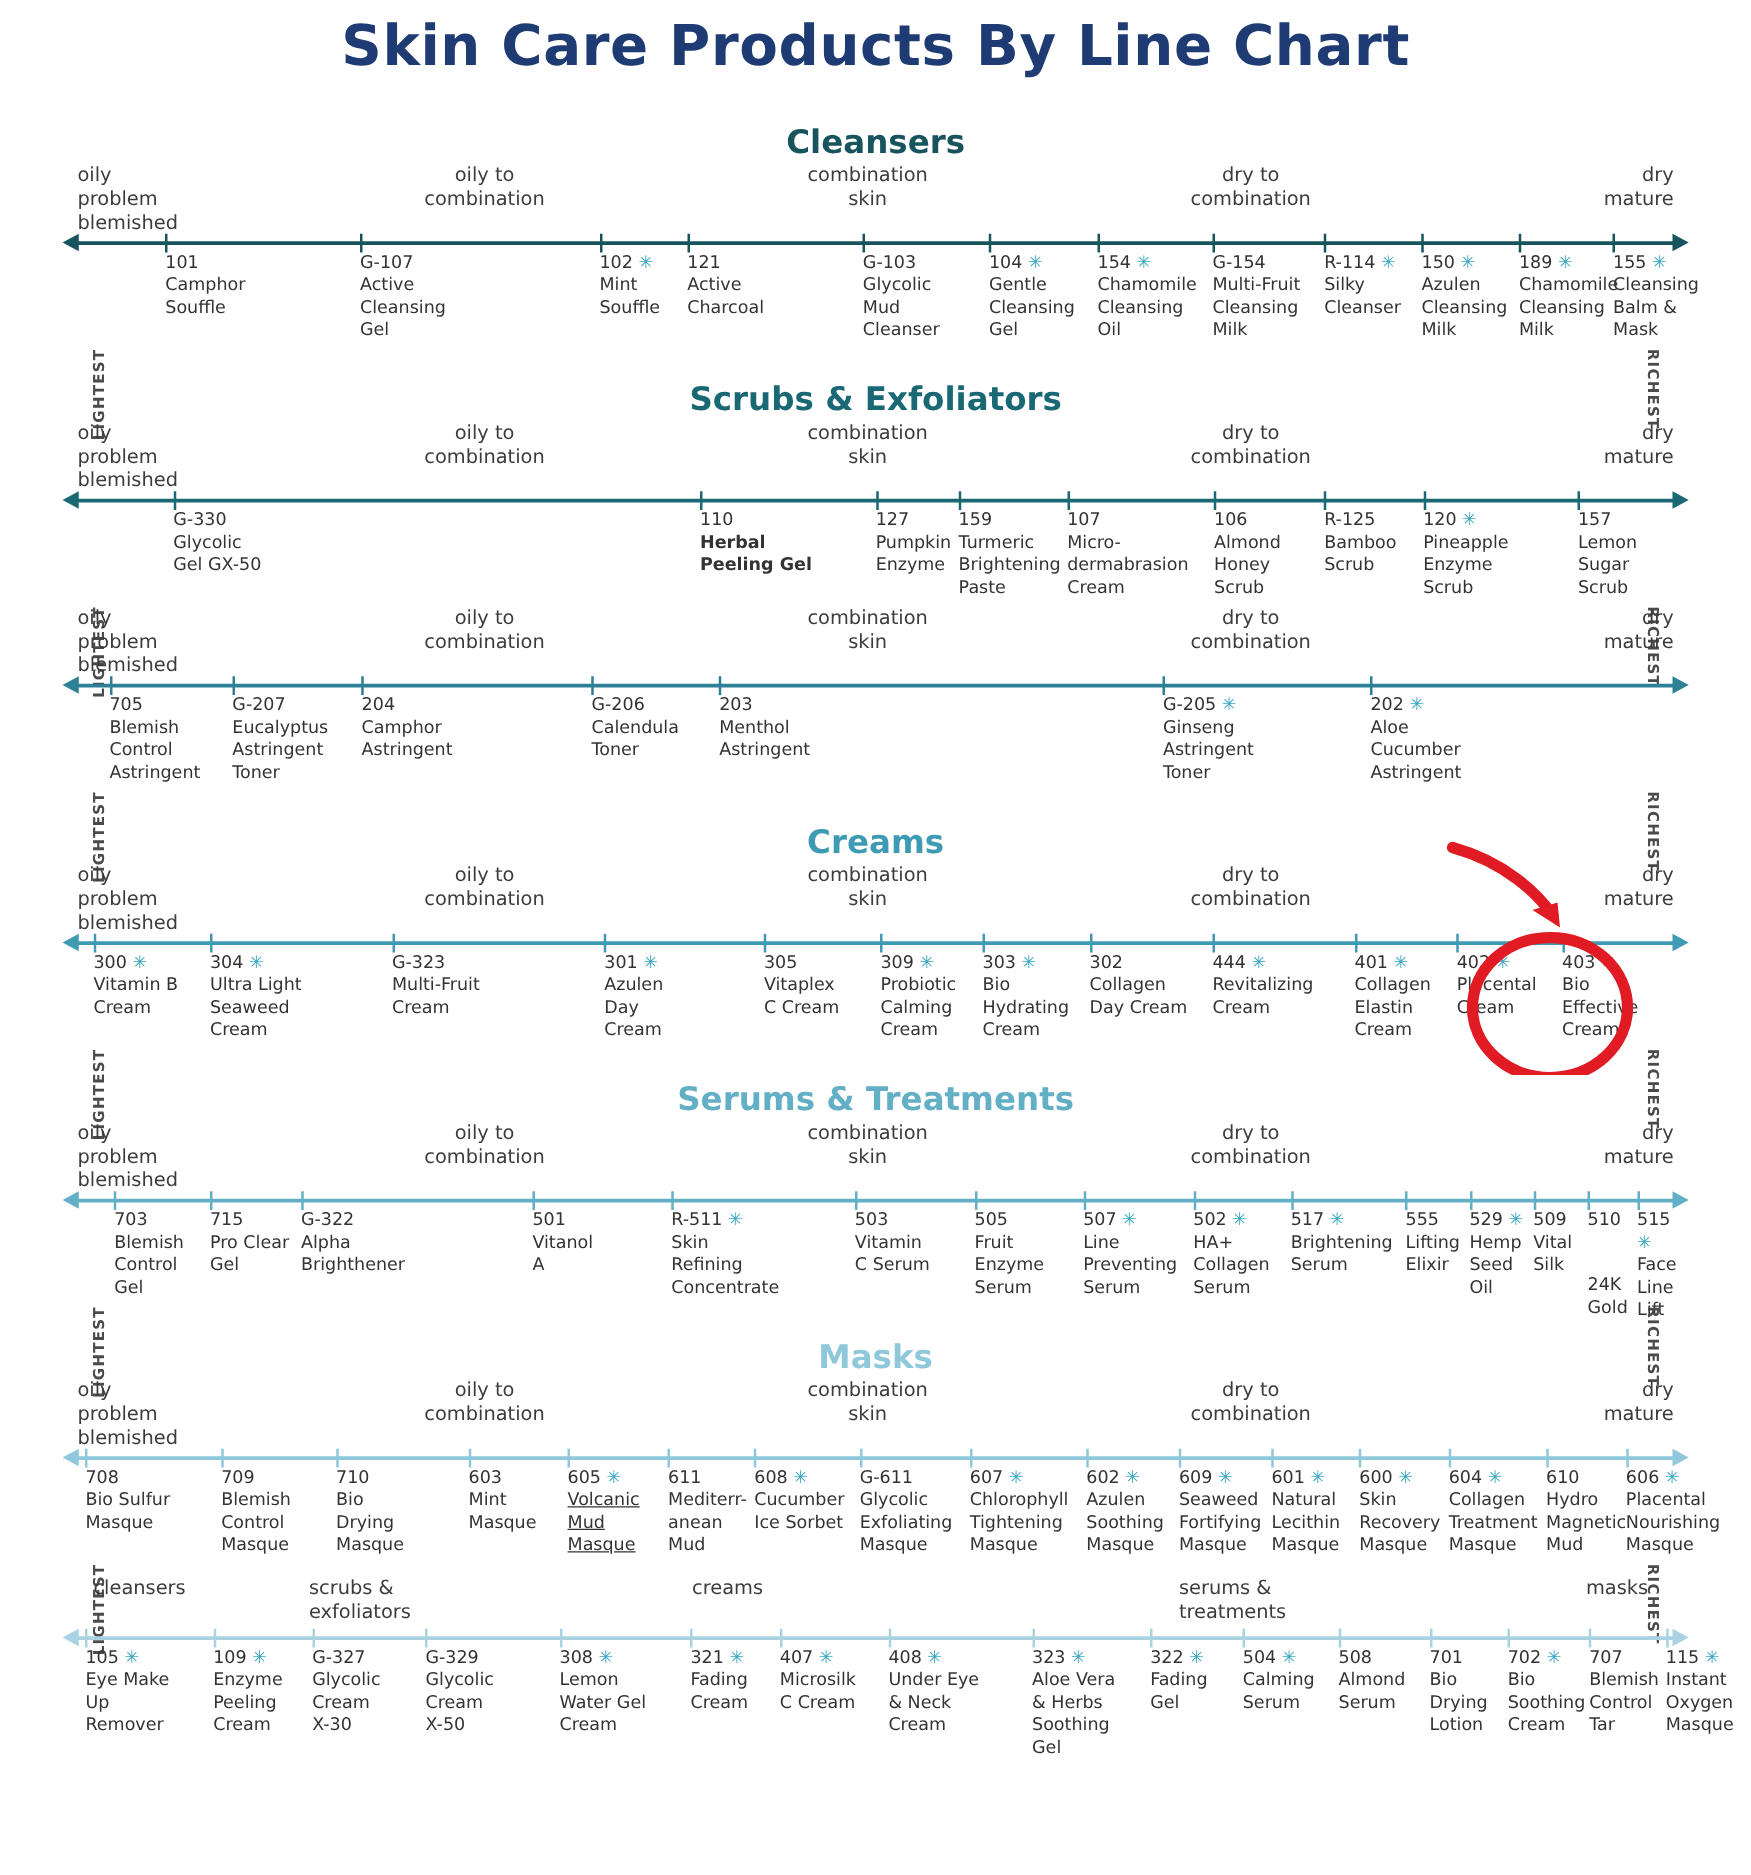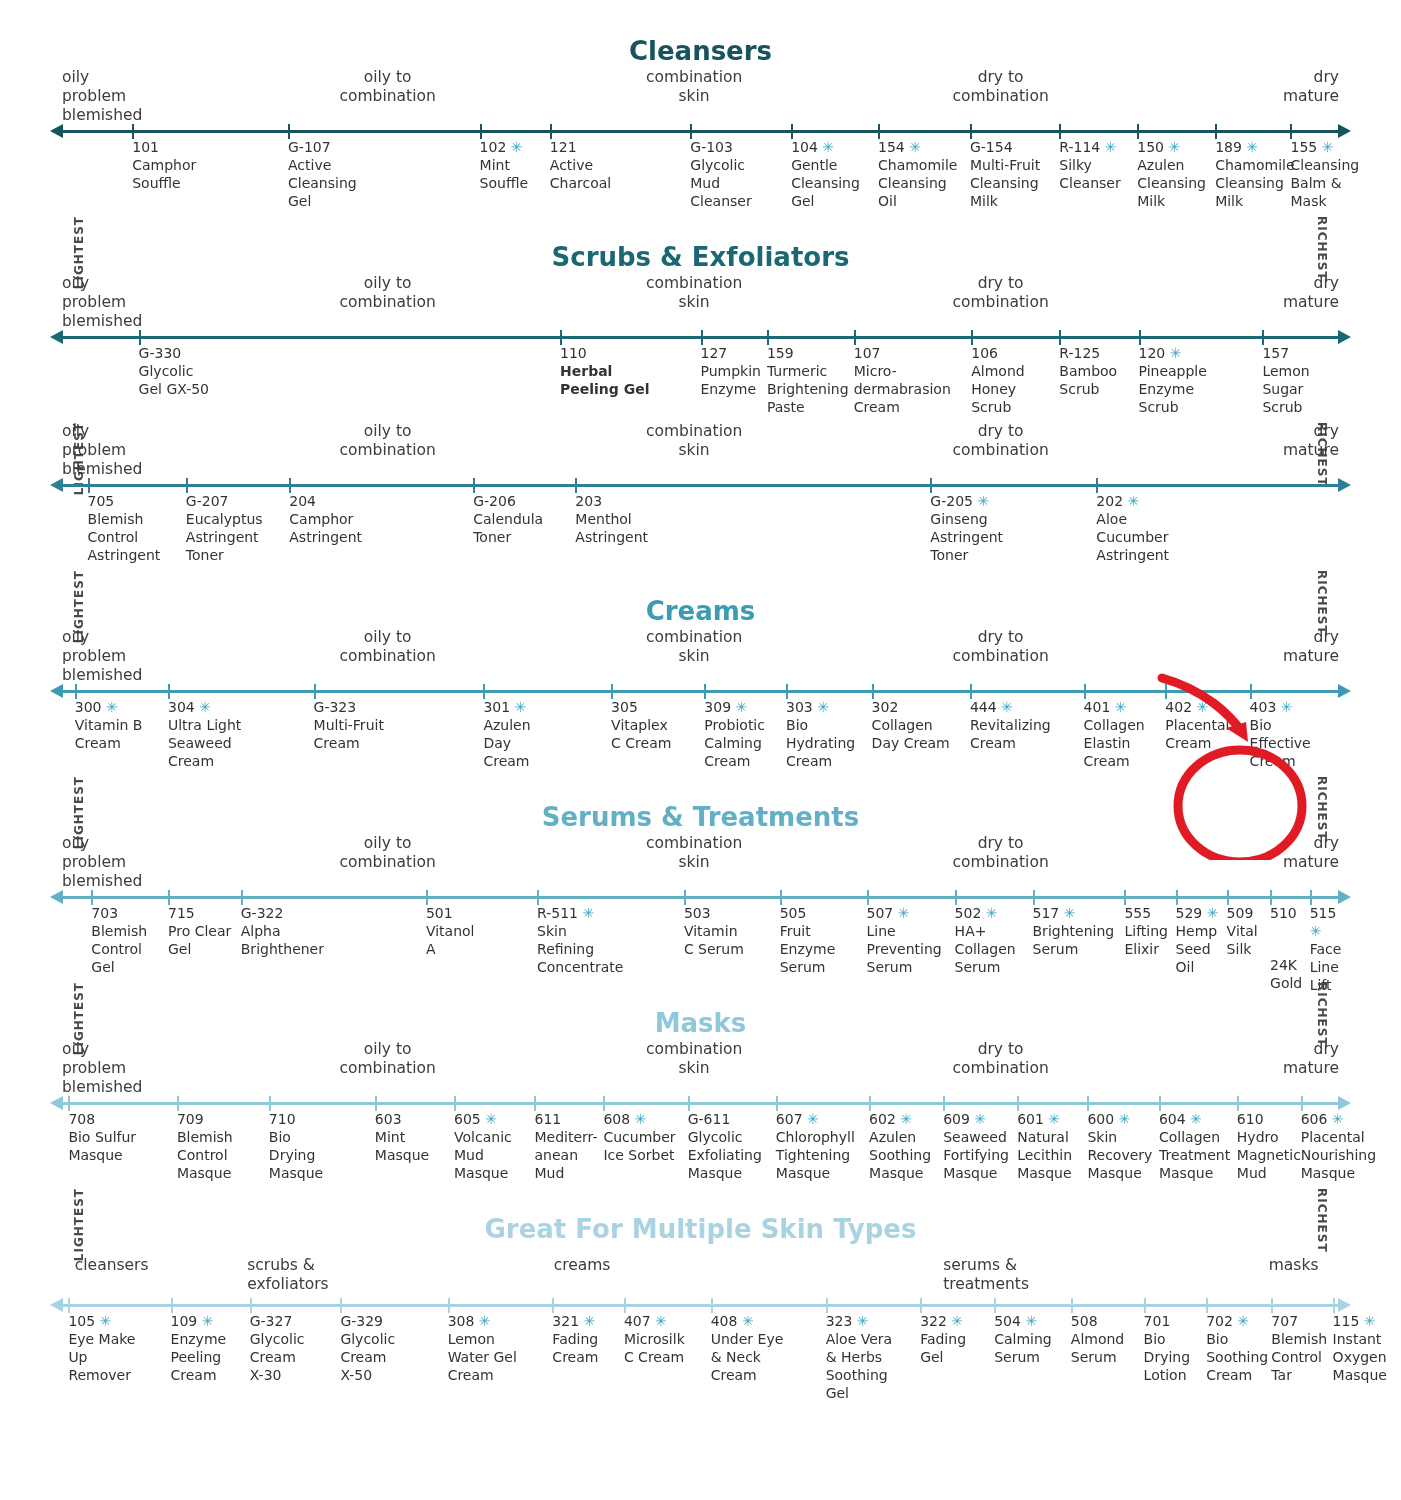--- a/index.html
+++ b/index.html
@@ -134,20 +134,21 @@
     top:670px;
     width:200px;
     height:190px;
   }
 </style>
 </head>
 <body>
 
 <div id="page">
 
+  <h1 class="main-title">Skin Care Products By Line Chart</h1>
 
   <div id="sections">
       <div class="section" style="--c: #17545e;">
         <div class="sec-title" style="color: rgb(23, 84, 94); margin-top: 34px;">Cleansers</div>
         <div class="band">
           <div class="skin-row">
             <div class="skin-lab" style="left: 0%; top: 0px;">oily
 problem
 blemished</div>
             <div class="skin-lab center" style="left: 25.5%; top: 0px;">oily to
@@ -511,21 +512,21 @@
             <div class="prod" style="left: 0.5%;"><span class="code">708</span><div style="white-space: pre-line;">Bio Sulfur
 Masque</div></div>
             <div class="prod" style="left: 9%;"><span class="code">709</span><div style="white-space: pre-line;">Blemish
 Control
 Masque</div></div>
             <div class="prod" style="left: 16.2%;"><span class="code">710</span><div style="white-space: pre-line;">Bio
 Drying
 Masque</div></div>
             <div class="prod" style="left: 24.5%;"><span class="code">603</span><div style="white-space: pre-line;">Mint
 Masque</div></div>
-            <div class="prod" style="left: 30.7%;"><span class="code">605</span><span class="star" style="color: rgb(59, 167, 196);"> ✳</span><div style="white-space: pre-line;">Volcanic
+            <div class="prod" style="left: 30.7%;"><span class="code">605</span><span class="star" style="color: rgb(59, 167, 196);"> ✳</span><div style="white-space: pre-line; text-decoration: underline;">Volcanic
 Mud
 Masque</div></div>
             <div class="prod" style="left: 37%;"><span class="code">611</span><div style="white-space: pre-line;">Mediterr-
 anean
 Mud</div></div>
             <div class="prod" style="left: 42.4%;"><span class="code">608</span><span class="star" style="color: rgb(59, 167, 196);"> ✳</span><div style="white-space: pre-line;">Cucumber
 Ice Sorbet</div></div>
             <div class="prod" style="left: 49%;"><span class="code">G-611</span><div style="white-space: pre-line;">Glycolic
 Exfoliating
 Masque</div></div>
@@ -552,21 +553,20 @@
 Mud</div></div>
             <div class="prod" style="left: 97%;"><span class="code">606</span><span class="star" style="color: rgb(59, 167, 196);"> ✳</span><div style="white-space: pre-line;">Placental
 Nourishing
 Masque</div></div>
           </div>
           <div class="vside left">LIGHTEST</div>
           <div class="vside right">RICHEST</div>
         </div>
       </div>
       <div class="section" style="--c: #a9d3e2;">
-        <div class="sec-title" style="color: rgb(169, 211, 226); margin-top: 24px;">Great For Multiple Skin Types</div>
         <div class="band">
           <div class="group-row" style="height: 52px;">
             <div class="grp" style="left: 1%; top: 10px;">cleansers</div>
             <div class="grp" style="left: 14.5%; top: 10px;">scrubs &amp;
 exfoliators</div>
             <div class="grp" style="left: 38.5%; top: 10px;">creams</div>
             <div class="grp" style="left: 69%; top: 10px;">serums &amp;
 treatments</div>
             <div class="grp" style="left: 94.5%; top: 10px;">masks</div>
           </div>

